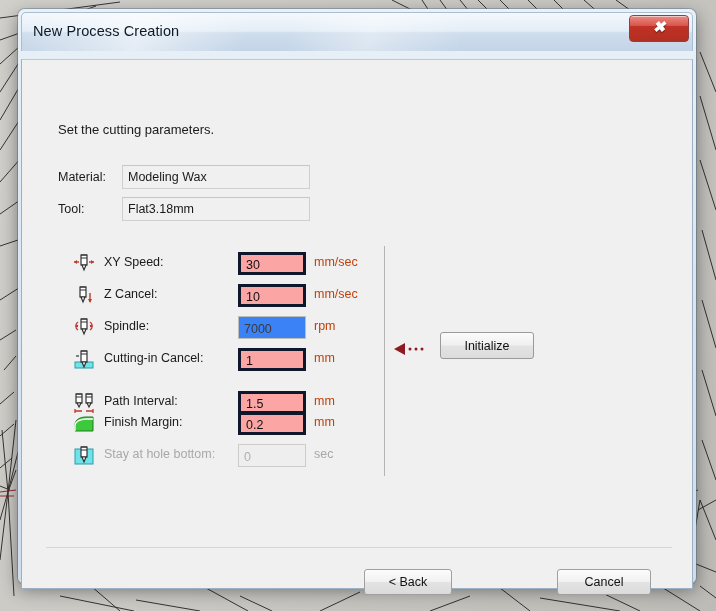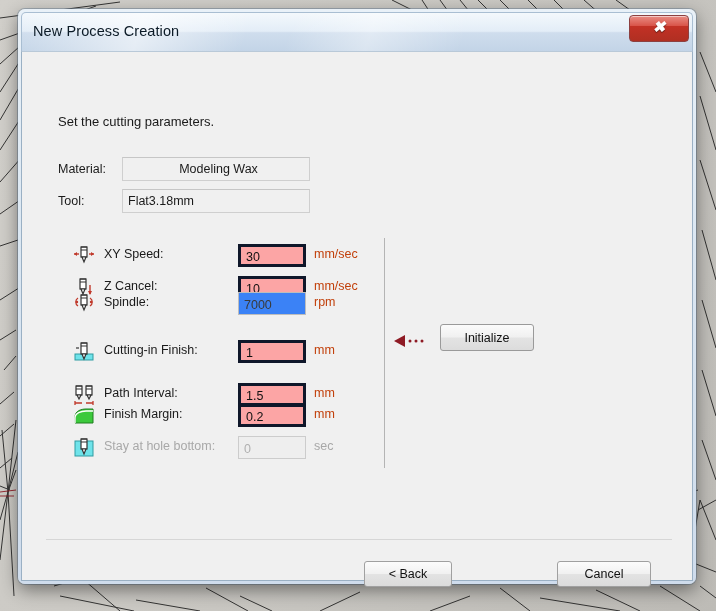--- a/index.html
+++ b/index.html
@@ -93,20 +93,21 @@
     font-style: italic;
   }
 
   .client {
     position: relative;
     height: 530px;
     background: #f0f0f0;
     border: 1px solid #9ab0c4;
     border-top: 1px solid #b9c9d8;
     box-sizing: border-box;
+    margin-top: 8px;
   }
 
   
   .instruction {
     position: absolute;
     left: 36px;
     top: 62px;
     font-size: 13px;
     color: #1a1a1a;
   }
@@ -322,21 +323,21 @@
         <div class="x">✖</div>
       </div>
     </div>
 
     <div class="client">
 
       <div class="instruction">Set the cutting parameters.</div>
 
       <div class="field-row" style="left:0;top:105px;width:100%;height:26px;">
         <div class="field-label" style="left:36px;top:5px;">Material:</div>
-        <div class="readout" style="left:100px;top:0;width:188px;text-align:center;">Modeling Wax</div>
+        <div class="readout" style="left:100px;top:0;width:188px;">Modeling Wax</div>
       </div>
 
       <div class="field-row" style="left:0;top:137px;width:100%;height:26px;">
         <div class="field-label" style="left:36px;top:5px;">Tool:</div>
         <div class="readout" style="left:100px;top:0;width:188px;">Flat3.18mm</div>
       </div>
 
       <div class="param-row" style="top:192px;">
         <span class="param-icon">
           <svg viewBox="0 0 24 22" xmlns="http://www.w3.org/2000/svg">
@@ -362,21 +363,21 @@
             <path d="M9 12 L11 17 L13 12 Z" fill="#ffffff" stroke="#333" stroke-width="1.2"></path>
             <path d="M18 8 L18 17" stroke="#c0392b" stroke-width="1.4"></path>
             <path d="M18 18 L16 14 L20 14 Z" fill="#c0392b"></path>
           </svg>
         </span>
         <span class="param-label">Z Cancel:</span>
         <input class="param-input" value="10" style="">
         <span class="param-unit">mm/sec</span>
       </div>
 
-      <div class="param-row" style="top:240px;padding-left:12px;">
+      <div class="param-row" style="top:256px;padding-left:12px;">
         <span class="param-icon">
           <svg viewBox="0 0 24 22" xmlns="http://www.w3.org/2000/svg">
             <rect x="9" y="2" width="6" height="10" fill="#ffffff" stroke="#333" stroke-width="1.2"></rect>
             <path d="M9 2 L15 2 M9 5 L15 5" stroke="#333" stroke-width="1.2"></path>
             <path d="M10 12 L12 17 L14 12 Z" fill="#ffffff" stroke="#333" stroke-width="1.2"></path>
             <path d="M6 5 C3 7 3 11 6 13" stroke="#c0392b" stroke-width="1.3" fill="none"></path>
             <path d="M18 5 C21 7 21 11 18 13" stroke="#c0392b" stroke-width="1.3" fill="none"></path>
             <circle cx="5" cy="9" r="1.2" fill="#c0392b"></circle>
             <circle cx="19" cy="9" r="1.2" fill="#c0392b"></circle>
           </svg>
@@ -389,21 +390,21 @@
       <div class="param-row" style="top:288px;">
         <span class="param-icon">
           <svg viewBox="0 0 24 22" xmlns="http://www.w3.org/2000/svg">
             <rect x="3" y="13" width="18" height="6" fill="#6fe3ea" stroke="#2f9ba1" stroke-width="1"></rect>
             <rect x="9" y="2" width="6" height="11" fill="#ffffff" stroke="#333" stroke-width="1.2"></rect>
             <path d="M9 2 L15 2 M9 5 L15 5" stroke="#333" stroke-width="1.2"></path>
             <path d="M10 13 L12 18 L14 13 Z" fill="#ffffff" stroke="#333" stroke-width="1.2"></path>
             <path d="M4 7 L7 7" stroke="#333" stroke-width="1.2"></path>
           </svg>
         </span>
-        <span class="param-label">Cutting-in Finish:</span>
+        <span class="param-label">Cutting-in Cancel:</span>
         <input class="param-input" value="1" style="">
         <span class="param-unit">mm</span>
       </div>
 
       <div class="param-row" style="top:331px;">
         <span class="param-icon">
           <svg viewBox="0 0 24 22" xmlns="http://www.w3.org/2000/svg">
             <rect x="4" y="2" width="6" height="9" fill="#ffffff" stroke="#333" stroke-width="1.2"></rect>
             <path d="M4 2 L10 2 M4 5 L10 5" stroke="#333" stroke-width="1.2"></path>
             <path d="M5 11 L7 15 L9 11 Z" fill="#ffffff" stroke="#333" stroke-width="1.2"></path>

